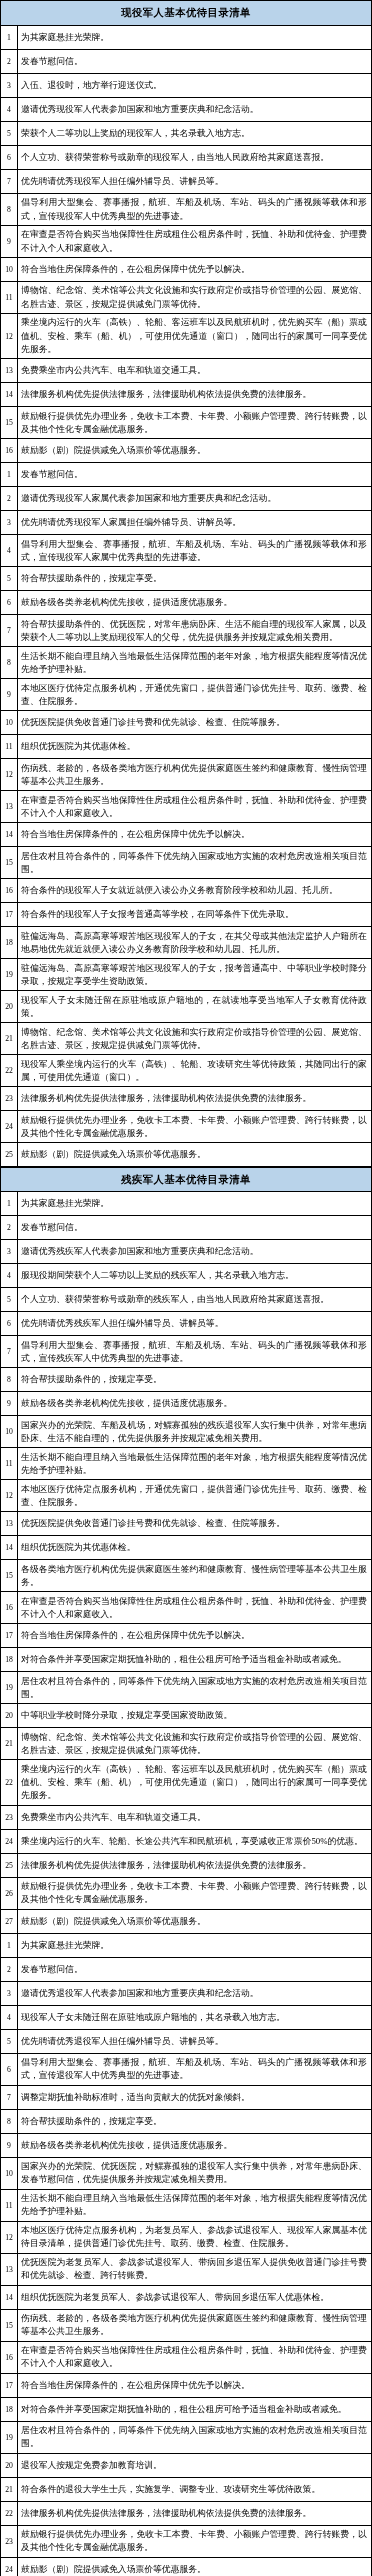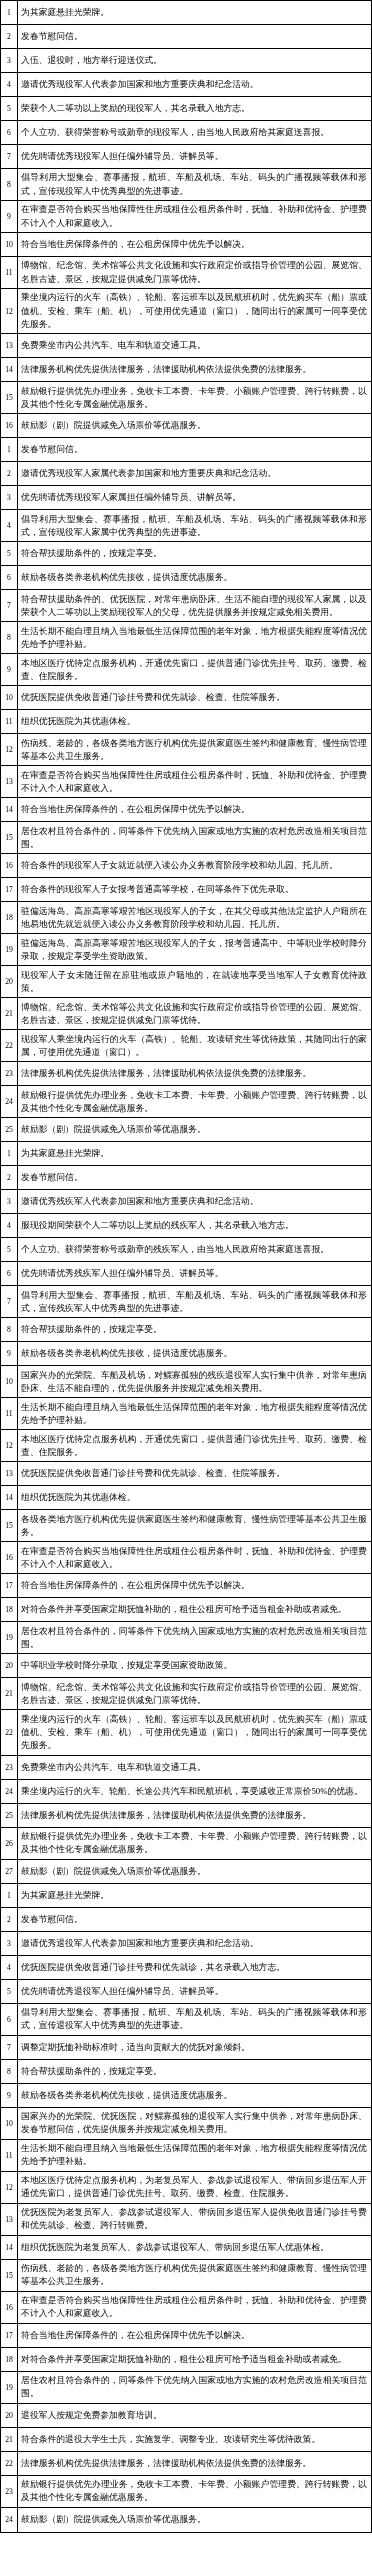--- a/index.html
+++ b/index.html
@@ -69,20 +69,21 @@
     font-size: 8.8px;
     line-height: 13.4px;
     text-align: justify;
     color: #000000;
   }
 </style>
 </head>
 <body>
 
 <div id="doc">
+    <div class="sec-header">现役军人基本优待目录清单</div>
     <div class="row">
       <div class="num">1</div>
       <div class="cell">
         <div class="txt">为其家庭悬挂光荣牌。</div>
       </div>
     </div>
     <div class="row">
       <div class="num">2</div>
       <div class="cell">
         <div class="txt">发春节慰问信。</div>
@@ -315,20 +316,21 @@
       <div class="cell">
         <div class="txt">鼓励银行提供优先办理业务，免收卡工本费、卡年费、小额账户管理费、跨行转账费，以及其他个性化专属金融优惠服务。</div>
       </div>
     </div>
     <div class="row">
       <div class="num">25</div>
       <div class="cell">
         <div class="txt">鼓励影（剧）院提供减免入场票价等优惠服务。</div>
       </div>
     </div>
+    <div class="sec-header">残疾军人基本优待目录清单</div>
     <div class="row">
       <div class="num">1</div>
       <div class="cell">
         <div class="txt">为其家庭悬挂光荣牌。</div>
       </div>
     </div>
     <div class="row">
       <div class="num">2</div>
       <div class="cell">
         <div class="txt">发春节慰问信。</div>
@@ -498,21 +500,21 @@
     </div>
     <div class="row">
       <div class="num">3</div>
       <div class="cell">
         <div class="txt">邀请优秀退役军人代表参加国家和地方重要庆典和纪念活动。</div>
       </div>
     </div>
     <div class="row">
       <div class="num">4</div>
       <div class="cell">
-        <div class="txt">优抚医院提供免收普通门诊挂号费和优先就诊，其名录载入地方志。</div>
+        <div class="txt">现役军人子女未随迁留在原驻地或原户籍地的，其名录载入地方志。</div>
       </div>
     </div>
     <div class="row">
       <div class="num">5</div>
       <div class="cell">
         <div class="txt">优先聘请优秀退役军人担任编外辅导员、讲解员等。</div>
       </div>
     </div>
     <div class="row">
       <div class="num">6</div>
@@ -546,21 +548,21 @@
     </div>
     <div class="row">
       <div class="num">11</div>
       <div class="cell">
         <div class="txt">生活长期不能自理且纳入当地最低生活保障范围的老年对象，地方根据失能程度等情况优先给予护理补贴。</div>
       </div>
     </div>
     <div class="row">
       <div class="num">12</div>
       <div class="cell">
-        <div class="txt">本地区医疗优待定点服务机构，为老复员军人、参战参试退役军人、带病回乡退伍军人开通优先窗口，提供普通门诊优先挂号、取药、缴费、检查、住院服务。</div>
+        <div class="txt">本地区医疗优待定点服务机构，为老复员军人、参战参试退役军人、现役军人家属基本优待目录清单，提供普通门诊优先挂号、取药、缴费、检查、住院服务。</div>
       </div>
     </div>
     <div class="row">
       <div class="num">13</div>
       <div class="cell">
         <div class="txt">优抚医院为老复员军人、参战参试退役军人、带病回乡退伍军人提供免收普通门诊挂号费和优先就诊、检查、跨行转账费。</div>
       </div>
     </div>
     <div class="row">
       <div class="num">14</div>

